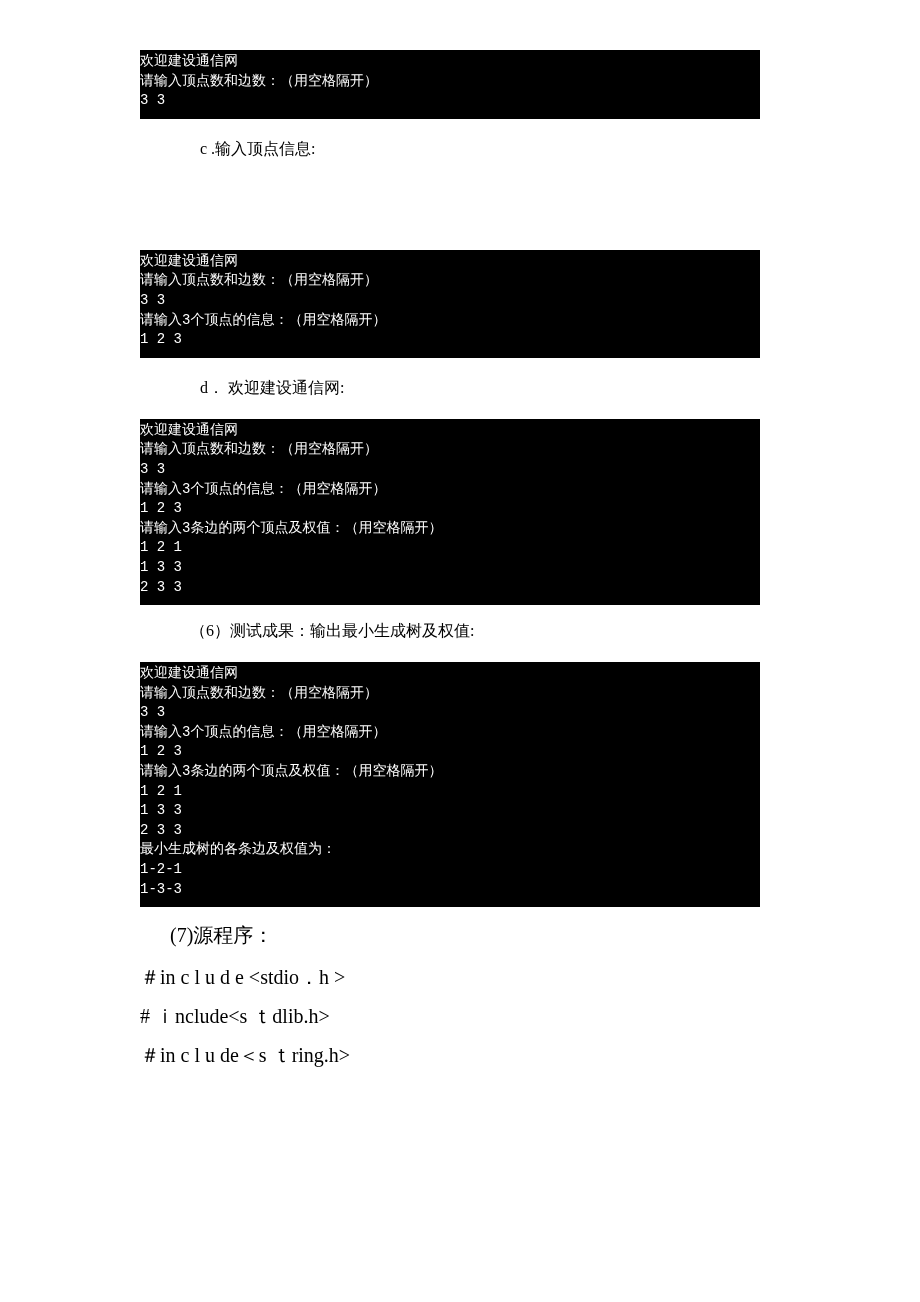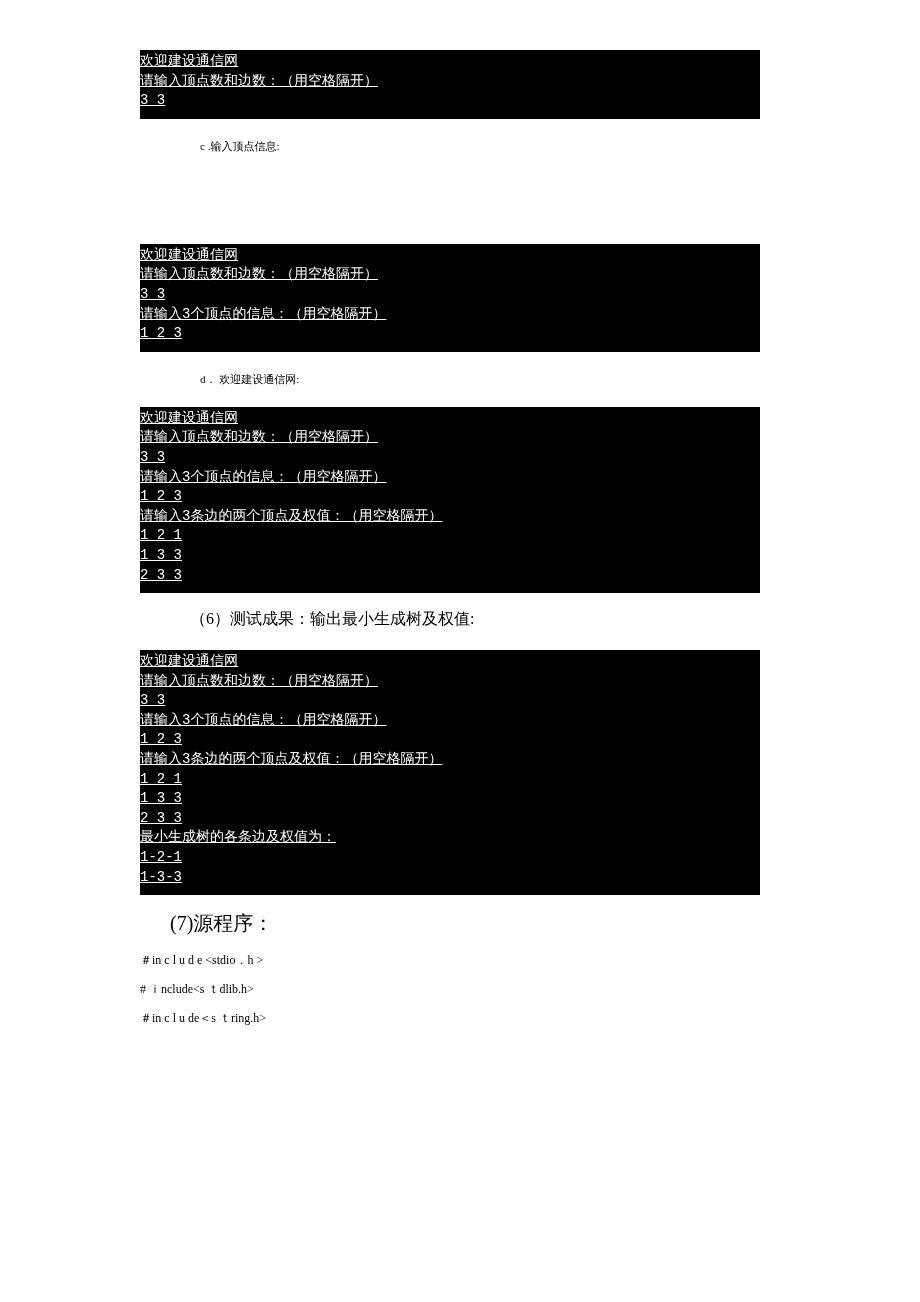--- a/index.html
+++ b/index.html
@@ -15,37 +15,36 @@
     .terminal {
       background: #000000;
       color: #ffffff;
       font-family: "SimSun", "Courier New", monospace;
       font-size: 14px;
       line-height: 1.4;
       padding: 2px 0 8px 0;
       margin: 10px 0;
       white-space: pre;
       min-height: 20px;
-      text-decoration: underline;
     }
     .caption {
       margin: 20px 0 20px 60px;
-      font-size: 11px;
+      font-size: 16px;
     }
     .caption-indent {
       margin: 16px 0 20px 50px;
       font-size: 16px;
     }
     .source-label {
       margin: 15px 0 15px 30px;
       font-size: 20px;
     }
     .code-line {
       margin: 12px 0 12px 0;
-      font-size: 12px;
+      font-size: 20px;
       font-family: "SimSun", serif;
     }
     .spacer-lg {
       height: 60px;
     }
   </style>
 </head>
 <body>
 
 <div class="terminal">欢迎建设通信网

